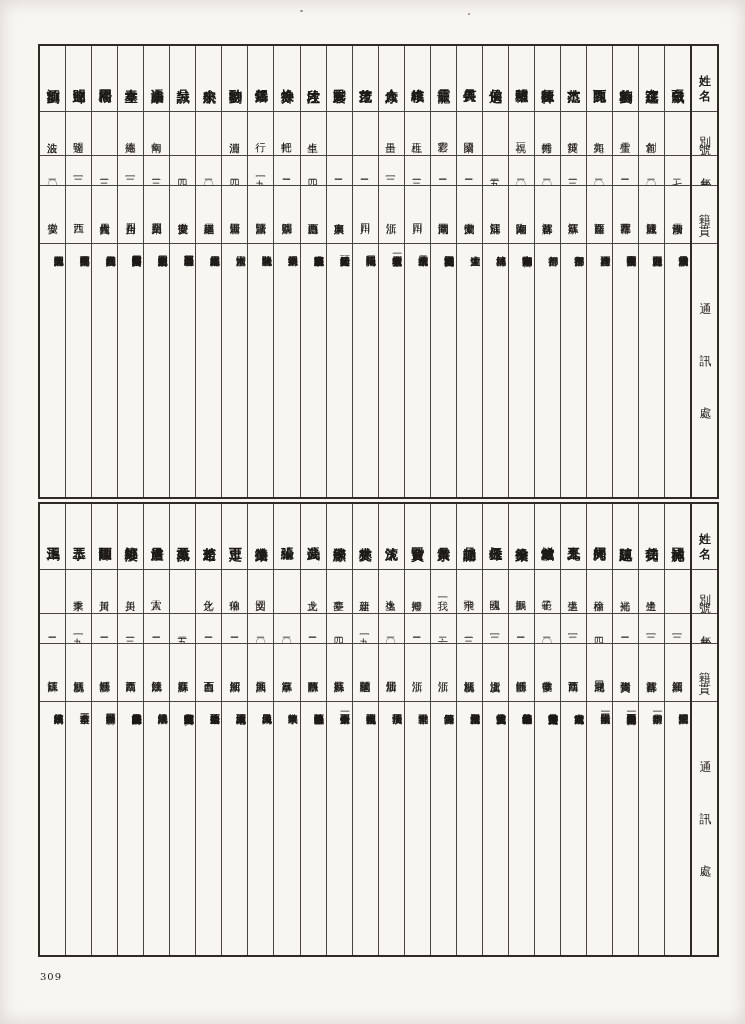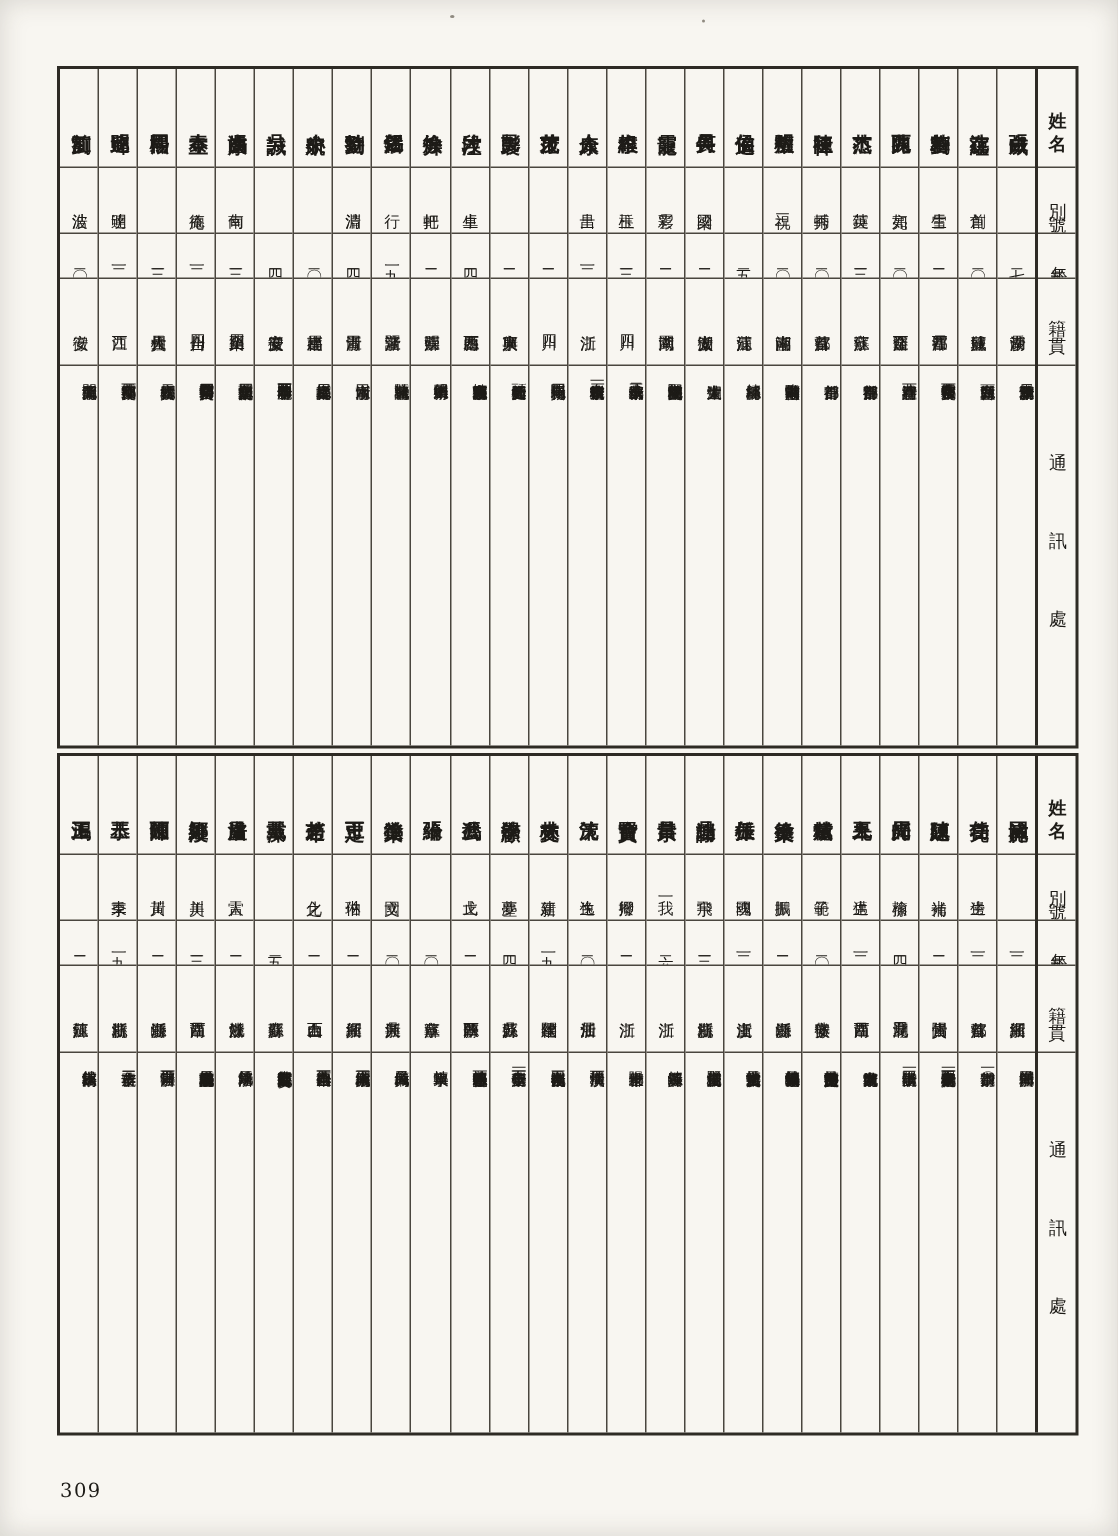--- a/index.html
+++ b/index.html
@@ -62,22 +62,22 @@
   .h-name  span { letter-spacing:14px; }
   .h-alias { font-size:12px; }
   .h-alias span { letter-spacing:8px; }
   .h-age   { font-size:11px; }
   .h-age   span { letter-spacing:2px; }
   .h-origin{ font-size:12px; }
   .h-origin span { letter-spacing:11px; }
   .h-addr  { display:flex; justify-content:center; align-items:center; font-size:12px; }
   .h-addr span { letter-spacing:52px; }
   .page-number {
-    position:absolute; left:40px; bottom:22px;
-    font-size:13px; letter-spacing:1px;
+    position:absolute; left:40px; bottom:42px;
+    font-size:10px; letter-spacing:1px;
   }
   .speck { position:absolute; background:#8f8a80; border-radius:50%; }
   .s1 { width:3px; height:2px; top:10px; left:300px; }
   .s2 { width:2px; height:2px; top:13px; left:468px; }
 </style>
 </head>
 <body>
 
 <div class="page">
   <div class="speck s1"></div>

